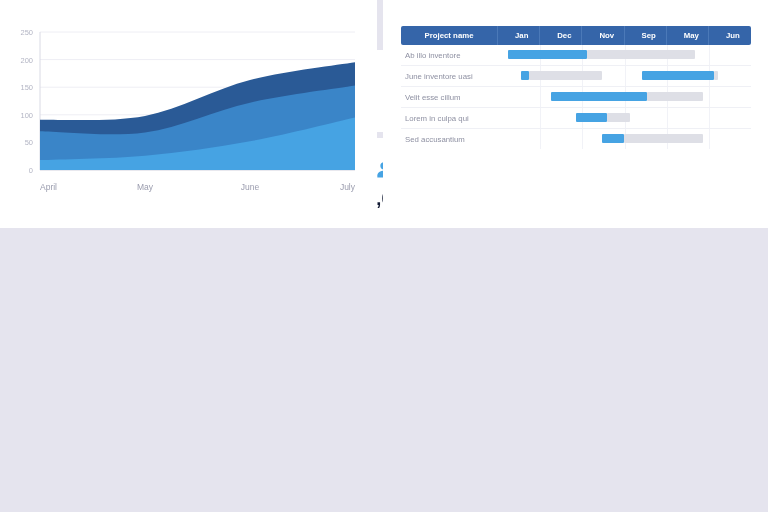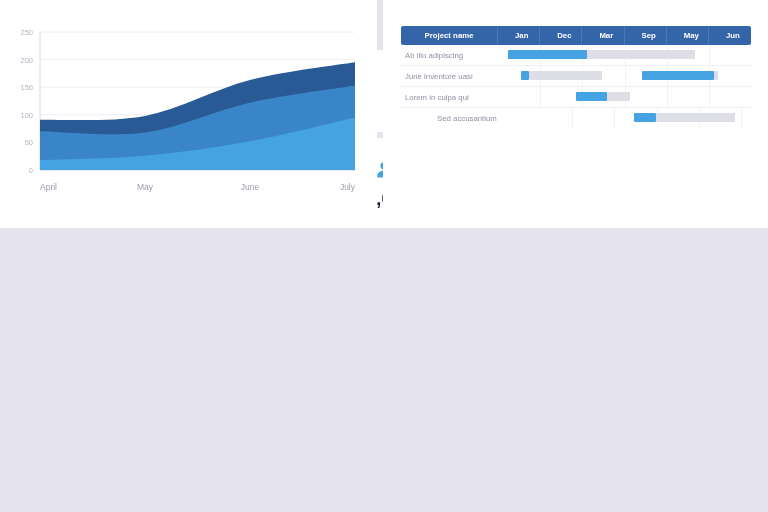--- a/index.html
+++ b/index.html
@@ -73,21 +73,21 @@
   .gantt{position:absolute;left:18px;top:26px;width:350px;}
   .g-head{display:flex;background:#3565a9;border-radius:2px;overflow:hidden;}
   .g-head div{
     font-size:7.8px;font-weight:bold;color:#fff;text-align:center;
     padding:5px 17px;border-right:1px solid #4b79b8;box-sizing:border-box;
   }
   .g-head div:last-child{border-right:none;}
   .g-name-col{width:97px;flex:none;}
   .g-mon-col{width:42.2px;flex:none;}
   .g-row{display:flex;align-items:center;height:20px;border-bottom:1px solid #eff0f5;}
-  .g-row:last-child{border-bottom:none;margin-left:32px;}
+  .g-row:last-child{border-bottom:none;}
   .g-label{
     width:97px;flex:none;font-size:7.8px;color:#8e90a2;
     padding-left:4px;box-sizing:border-box;white-space:nowrap;overflow:hidden;
   }
   .g-track{
     position:relative;width:253px;flex:none;height:20px;
   }
   .g-vline{position:absolute;top:0;bottom:0;width:1px;background:#f1f2f7;}
   .g-bar{position:absolute;top:5px;height:9px;border-radius:1px;}
   .g-bar .fill{position:absolute;left:0;top:0;bottom:0;background:#46a3e3;border-radius:1px;}
@@ -213,28 +213,28 @@
         </svg>
       </div>
   </div>
 
   <div class="chart-card" id="gantt-card">
     <div class="gantt">
       <div class="g-head" id="gantt-head">
           <div class="g-name-col">Project name</div>
           <div class="g-mon-col">Jan</div>
           <div class="g-mon-col">Dec</div>
-          <div class="g-mon-col">Mar</div>
+          <div class="g-mon-col">Nov</div>
           <div class="g-mon-col">Sep</div>
           <div class="g-mon-col">May</div>
           <div class="g-mon-col">Jun</div>
         </div>
       <div id="gantt-body">
           <div class="g-row">
-            <div class="g-label">Ab illo adipiscing</div>
+            <div class="g-label">Ab illo inventore</div>
             <div class="g-track">
               <div class="g-vline" style="left: 42.1667px;"></div>
               <div class="g-vline" style="left: 84.3333px;"></div>
               <div class="g-vline" style="left: 126.5px;"></div>
               <div class="g-vline" style="left: 168.667px;"></div>
               <div class="g-vline" style="left: 210.833px;"></div>
               <div class="g-bar" style="left: 10.12px; width: 187.22px;">
                 <div class="rest" style="width: 58%;"></div>
                 <div class="fill" style="width: 42%;"></div>
               </div>
@@ -252,20 +252,34 @@
                 <div class="rest" style="width: 90%;"></div>
                 <div class="fill" style="width: 10%;"></div>
               </div>
               <div class="g-bar" style="left: 144.21px; width: 75.9px;">
                 <div class="rest" style="width: 6%;"></div>
                 <div class="fill" style="width: 94%;"></div>
               </div>
             </div>
           </div>
           <div class="g-row">
+            <div class="g-label">Velit esse cillum</div>
+            <div class="g-track">
+              <div class="g-vline" style="left: 42.1667px;"></div>
+              <div class="g-vline" style="left: 84.3333px;"></div>
+              <div class="g-vline" style="left: 126.5px;"></div>
+              <div class="g-vline" style="left: 168.667px;"></div>
+              <div class="g-vline" style="left: 210.833px;"></div>
+              <div class="g-bar" style="left: 53.13px; width: 151.8px;">
+                <div class="rest" style="width: 37%;"></div>
+                <div class="fill" style="width: 63%;"></div>
+              </div>
+            </div>
+          </div>
+          <div class="g-row">
             <div class="g-label">Lorem in culpa qui</div>
             <div class="g-track">
               <div class="g-vline" style="left: 42.1667px;"></div>
               <div class="g-vline" style="left: 84.3333px;"></div>
               <div class="g-vline" style="left: 126.5px;"></div>
               <div class="g-vline" style="left: 168.667px;"></div>
               <div class="g-vline" style="left: 210.833px;"></div>
               <div class="g-bar" style="left: 78.43px; width: 53.13px;">
                 <div class="rest" style="width: 42%;"></div>
                 <div class="fill" style="width: 58%;"></div>

